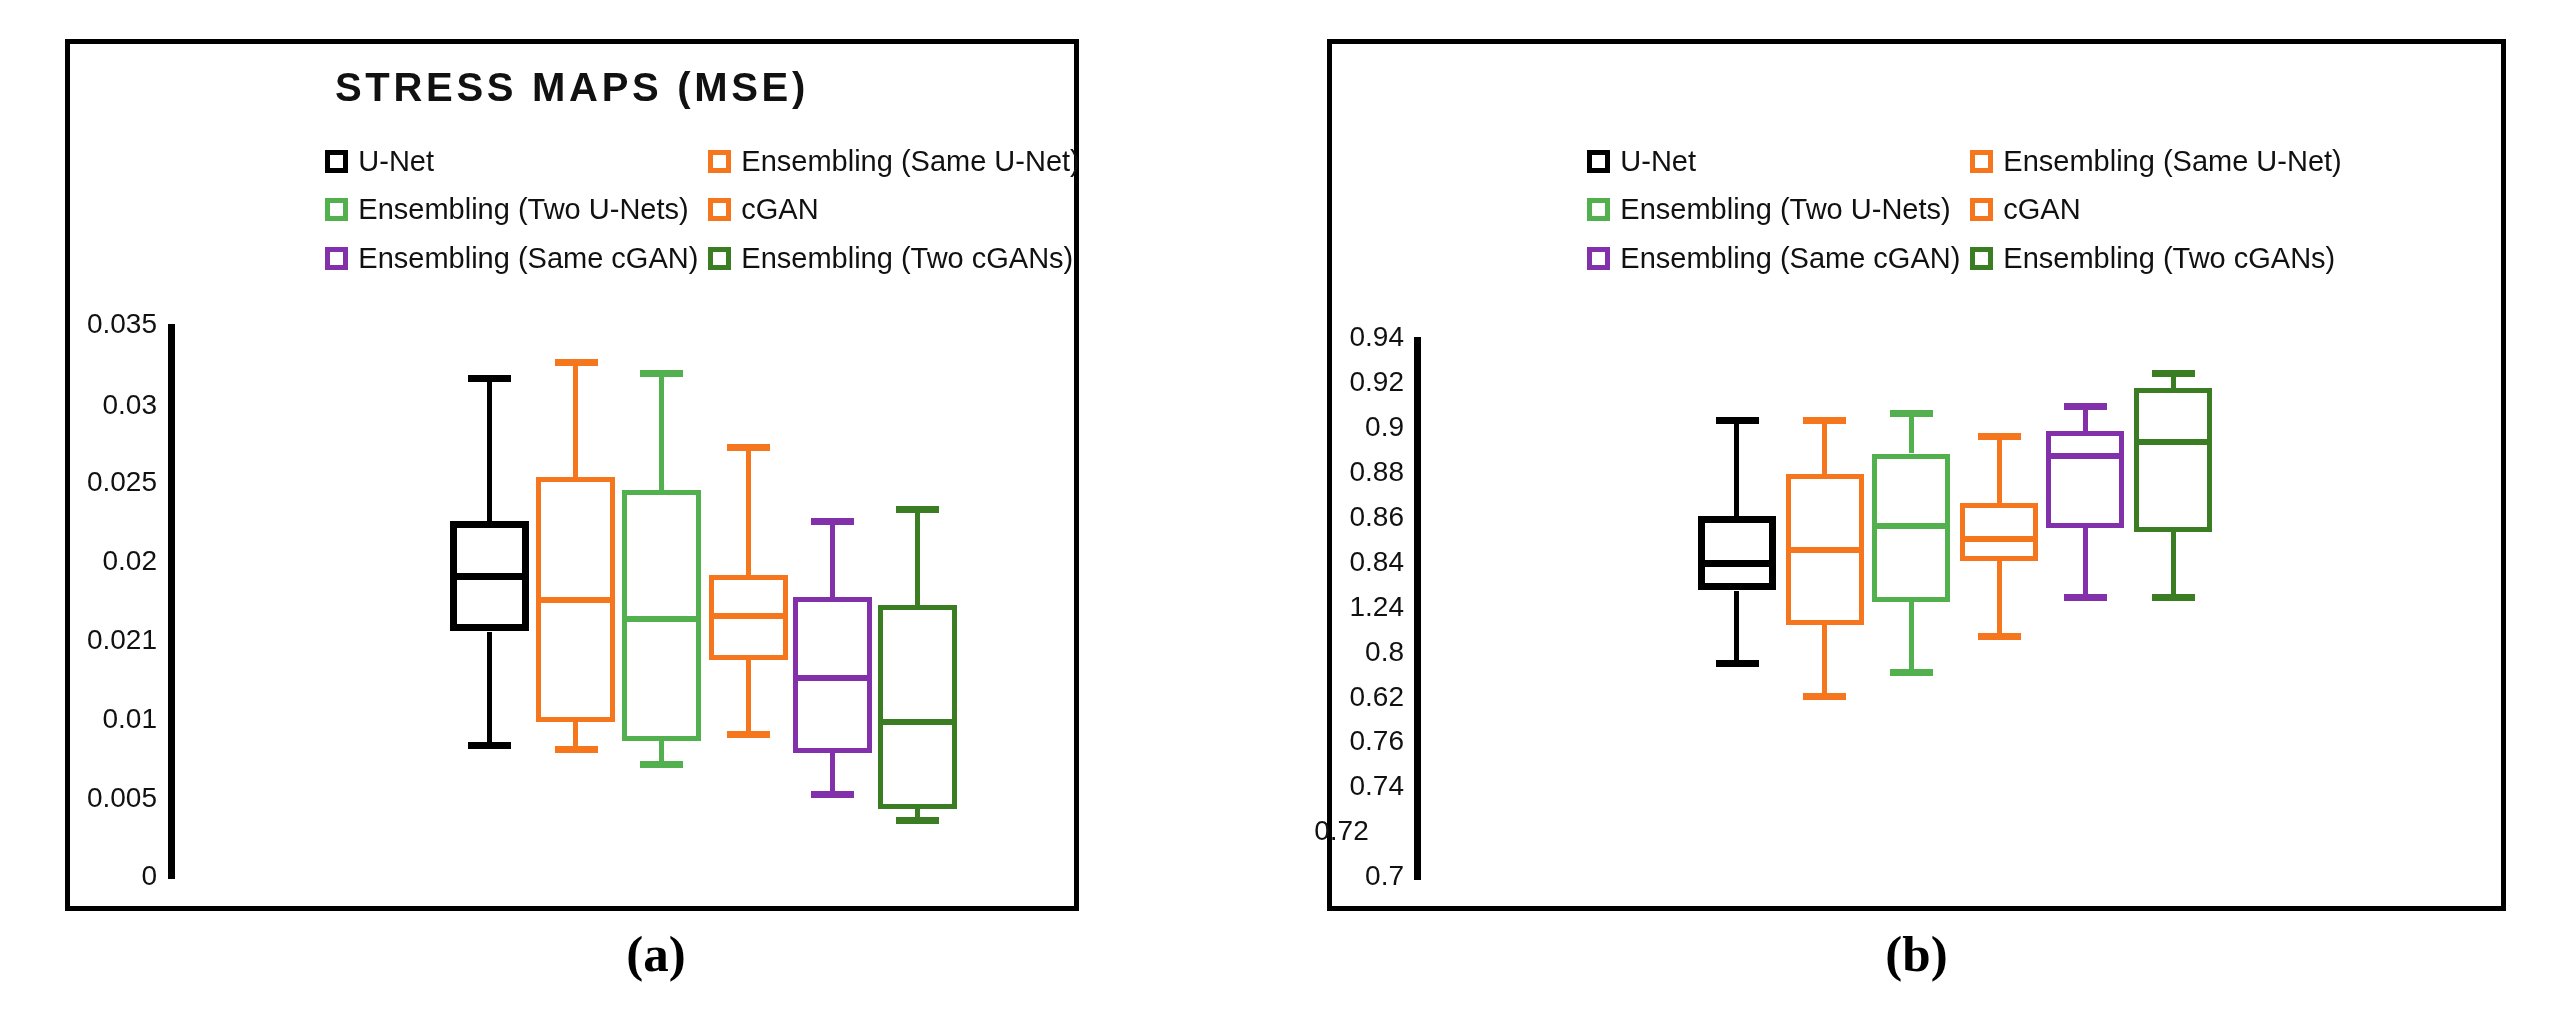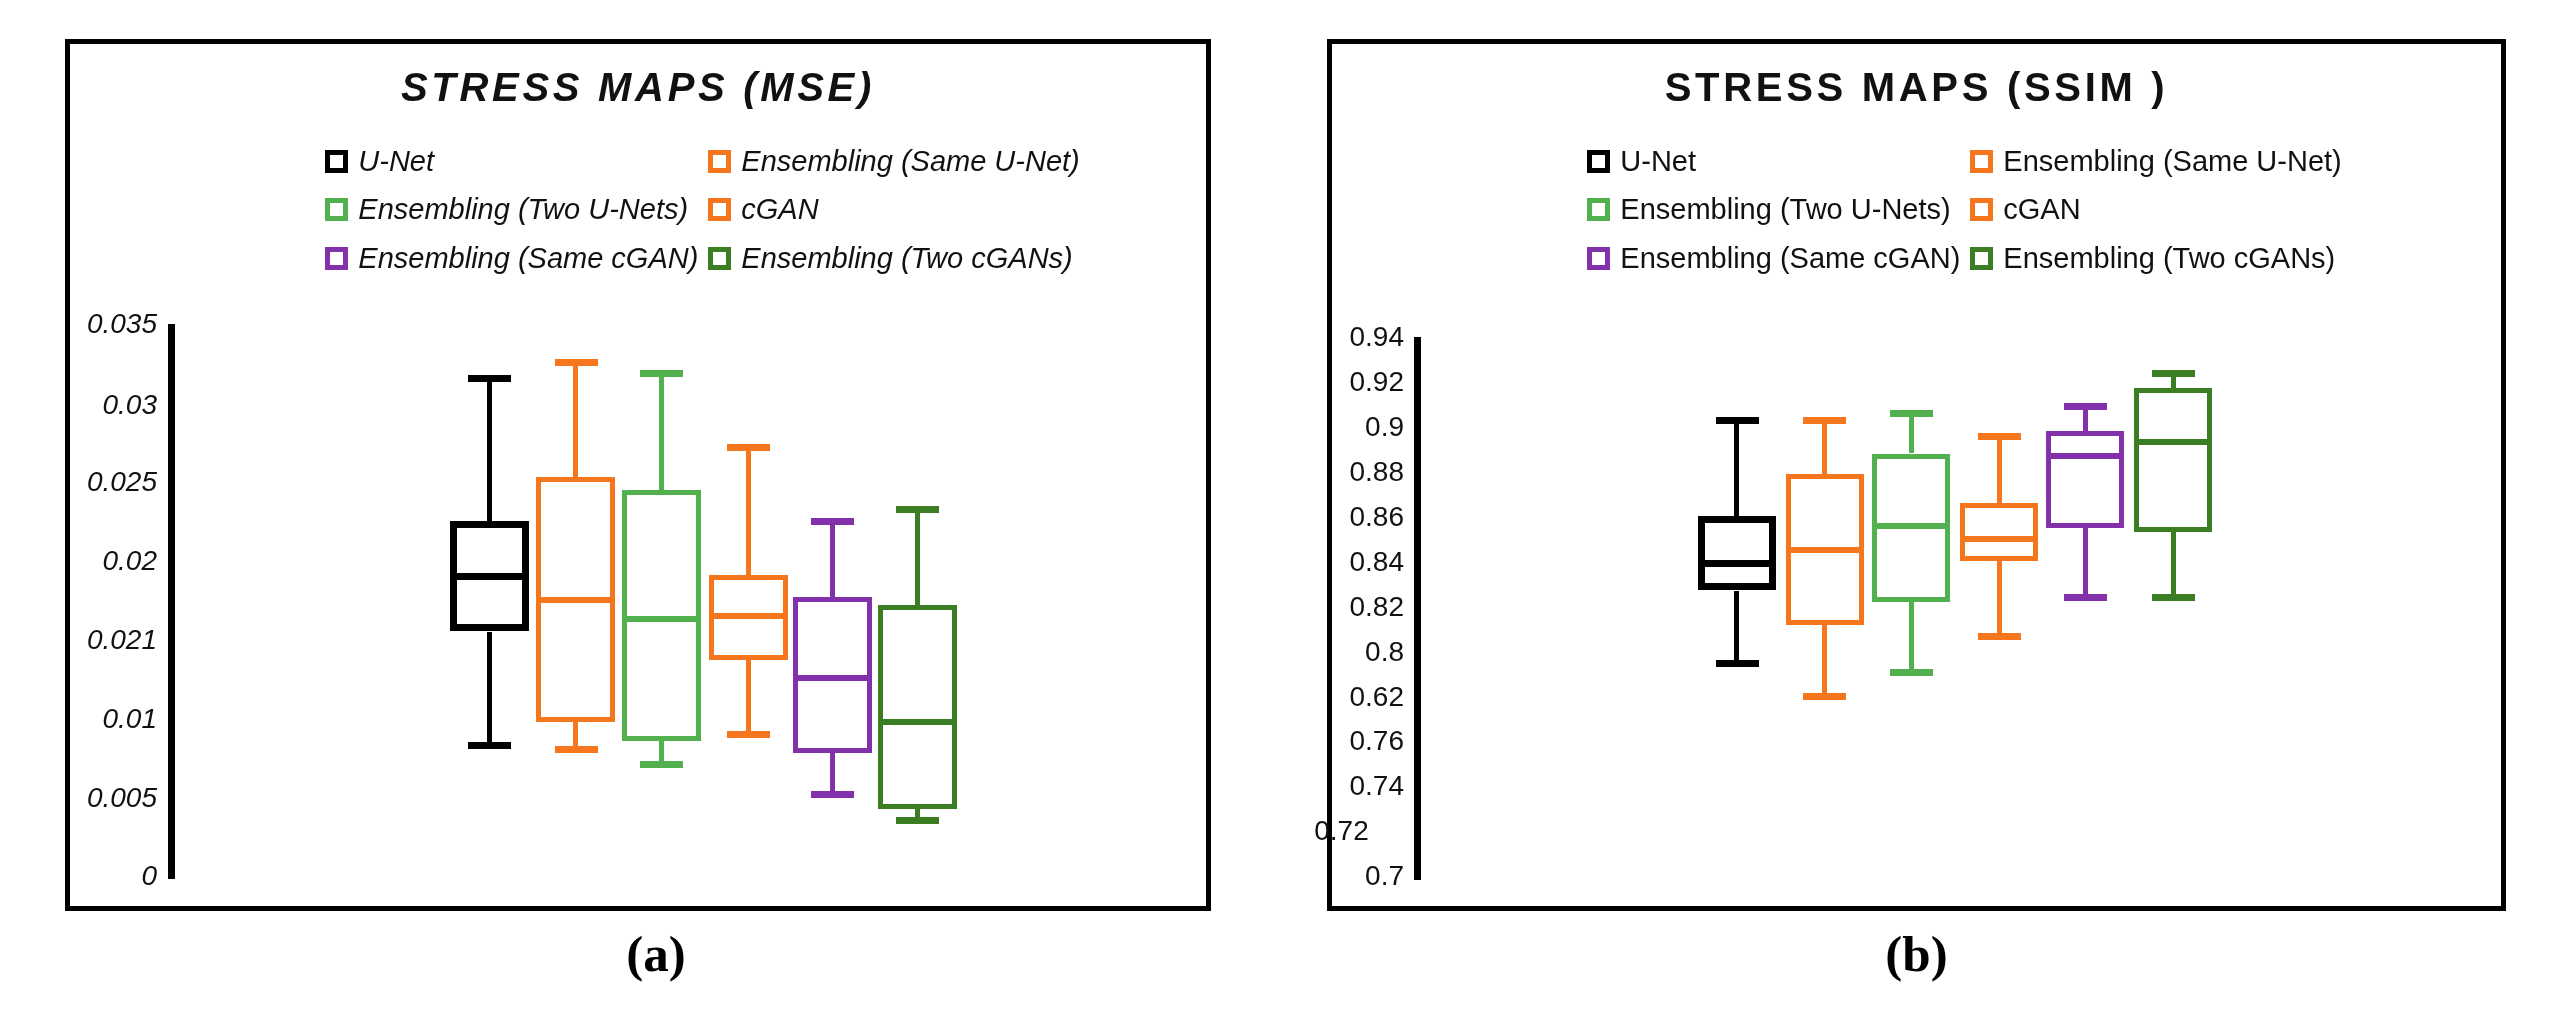--- a/index.html
+++ b/index.html
@@ -1,19 +1,19 @@
 <!DOCTYPE html>
 <html style="font-size:11.7px"><head>
 <meta charset="utf-8">
 <style>
   html,body{margin:0;padding:0;background:#ffffff;}
   body{width:2576px;height:1025px;position:relative;font-family:"Liberation Sans",sans-serif;}
   .canvas{position:absolute;left:0;top:0;width:2576px;height:1025px;background:#ffffff;}
   .panel{position:absolute;top:39px;height:872px;border:5.1px solid #000;background:#fff;box-sizing:border-box;}
-  .panel-a{left:65px;width:1146px;font-style:italic;}
+  .panel-a{left:65px;width:1014px;}
   .panel-b{left:1327px;width:1179px;}
   .chart-title{position:absolute;left:0;right:0;top:20.5px;margin:0;text-align:center;
     font-size:40px;font-weight:bold;letter-spacing:3.7px;color:#111;font-family:"Liberation Sans",sans-serif;}
   .legend{position:absolute;left:0;top:0;width:100%;height:100%;margin-left:39px;}
   .legend-item{position:absolute;display:flex;align-items:center;gap:10.3px;height:25px;}
   .legend-swatch{width:23px;height:23px;box-sizing:border-box;background:#fff;flex:0 0 auto;}
   .legend-label{font-size:29px;color:#111;white-space:nowrap;line-height:25px;}
   .plot{position:absolute;left:0;top:0;width:100%;height:100%;}
   .axis-line{position:absolute;background:#000;}
   .tick-label{position:absolute;width:125px;text-align:right;font-size:28px;color:#111;height:34px;line-height:34px;}
@@ -113,21 +113,20 @@
           <div class="wcap" style="left: 826px; top: 462px; width: 43px; height: 6.6px; background: rgb(58, 125, 35);"></div>
           <div class="wcap" style="left: 826px; top: 773px; width: 43px; height: 6.6px; background: rgb(58, 125, 35);"></div>
           <div class="boxrect" style="left: 808px; top: 561px; width: 79px; height: 204px; border: 5.9px solid rgb(58, 125, 35);"></div>
           <div class="median" style="left: 813px; top: 675px; width: 69px; height: 5.9px; background: rgb(58, 125, 35);"></div>
         </div>
       </div>
   </section>
   <div class="caption caption-a">(a)</div>
 
   <section class="panel panel-b">
-    <h2 class="chart-title">STRESS MAPS (SSIM )</h2>
     <div class="legend">
         <div class="legend-item" style="left: 216px; top: 105px;">
           <div class="legend-swatch" style="border: 5.9px solid rgb(0, 0, 0);"></div>
           <div class="legend-label">U-Net</div>
         </div>
         <div class="legend-item" style="left: 599px; top: 105px;">
           <div class="legend-swatch" style="border: 5.9px solid rgb(245, 118, 29);"></div>
           <div class="legend-label">Ensembling (Same U-Net)</div>
         </div>
         <div class="legend-item" style="left: 216px; top: 153px;">
@@ -148,21 +147,21 @@
         </div>
       </div>
     <div class="plot">
         <div class="axis-line" style="left: 82px; top: 293px; width: 6.6px; height: 543px;"></div>
         <div class="tick-label" style="left: -53px; top: 276px;">0.94</div>
         <div class="tick-label" style="left: -53px; top: 321px;">0.92</div>
         <div class="tick-label" style="left: -53px; top: 366px;">0.9</div>
         <div class="tick-label" style="left: -53px; top: 411px;">0.88</div>
         <div class="tick-label" style="left: -53px; top: 456px;">0.86</div>
         <div class="tick-label" style="left: -53px; top: 501px;">0.84</div>
-        <div class="tick-label" style="left: -53px; top: 546px;">0.82</div>
+        <div class="tick-label" style="left: -53px; top: 546px;">1.24</div>
         <div class="tick-label" style="left: -53px; top: 591px;">0.8</div>
         <div class="tick-label" style="left: -53px; top: 636px;">0.62</div>
         <div class="tick-label" style="left: -53px; top: 680px;">0.76</div>
         <div class="tick-label" style="left: -53px; top: 725px;">0.74</div>
         <div class="tick-label" style="left: -53px; top: 770px; text-align: center;">0.72</div>
         <div class="tick-label" style="left: -53px; top: 815px;">0.7</div>
         <div class="" style="position: absolute; left: 0px; top: 0px;">
           <div class="whisker" style="left: 402px; top: 376px; width: 5.1px; height: 97px; background: rgb(0, 0, 0);"></div>
           <div class="whisker" style="left: 402px; top: 547px; width: 5.1px; height: 72px; background: rgb(0, 0, 0);"></div>
           <div class="wcap" style="left: 384px; top: 373px; width: 43px; height: 6.6px; background: rgb(0, 0, 0);"></div>

